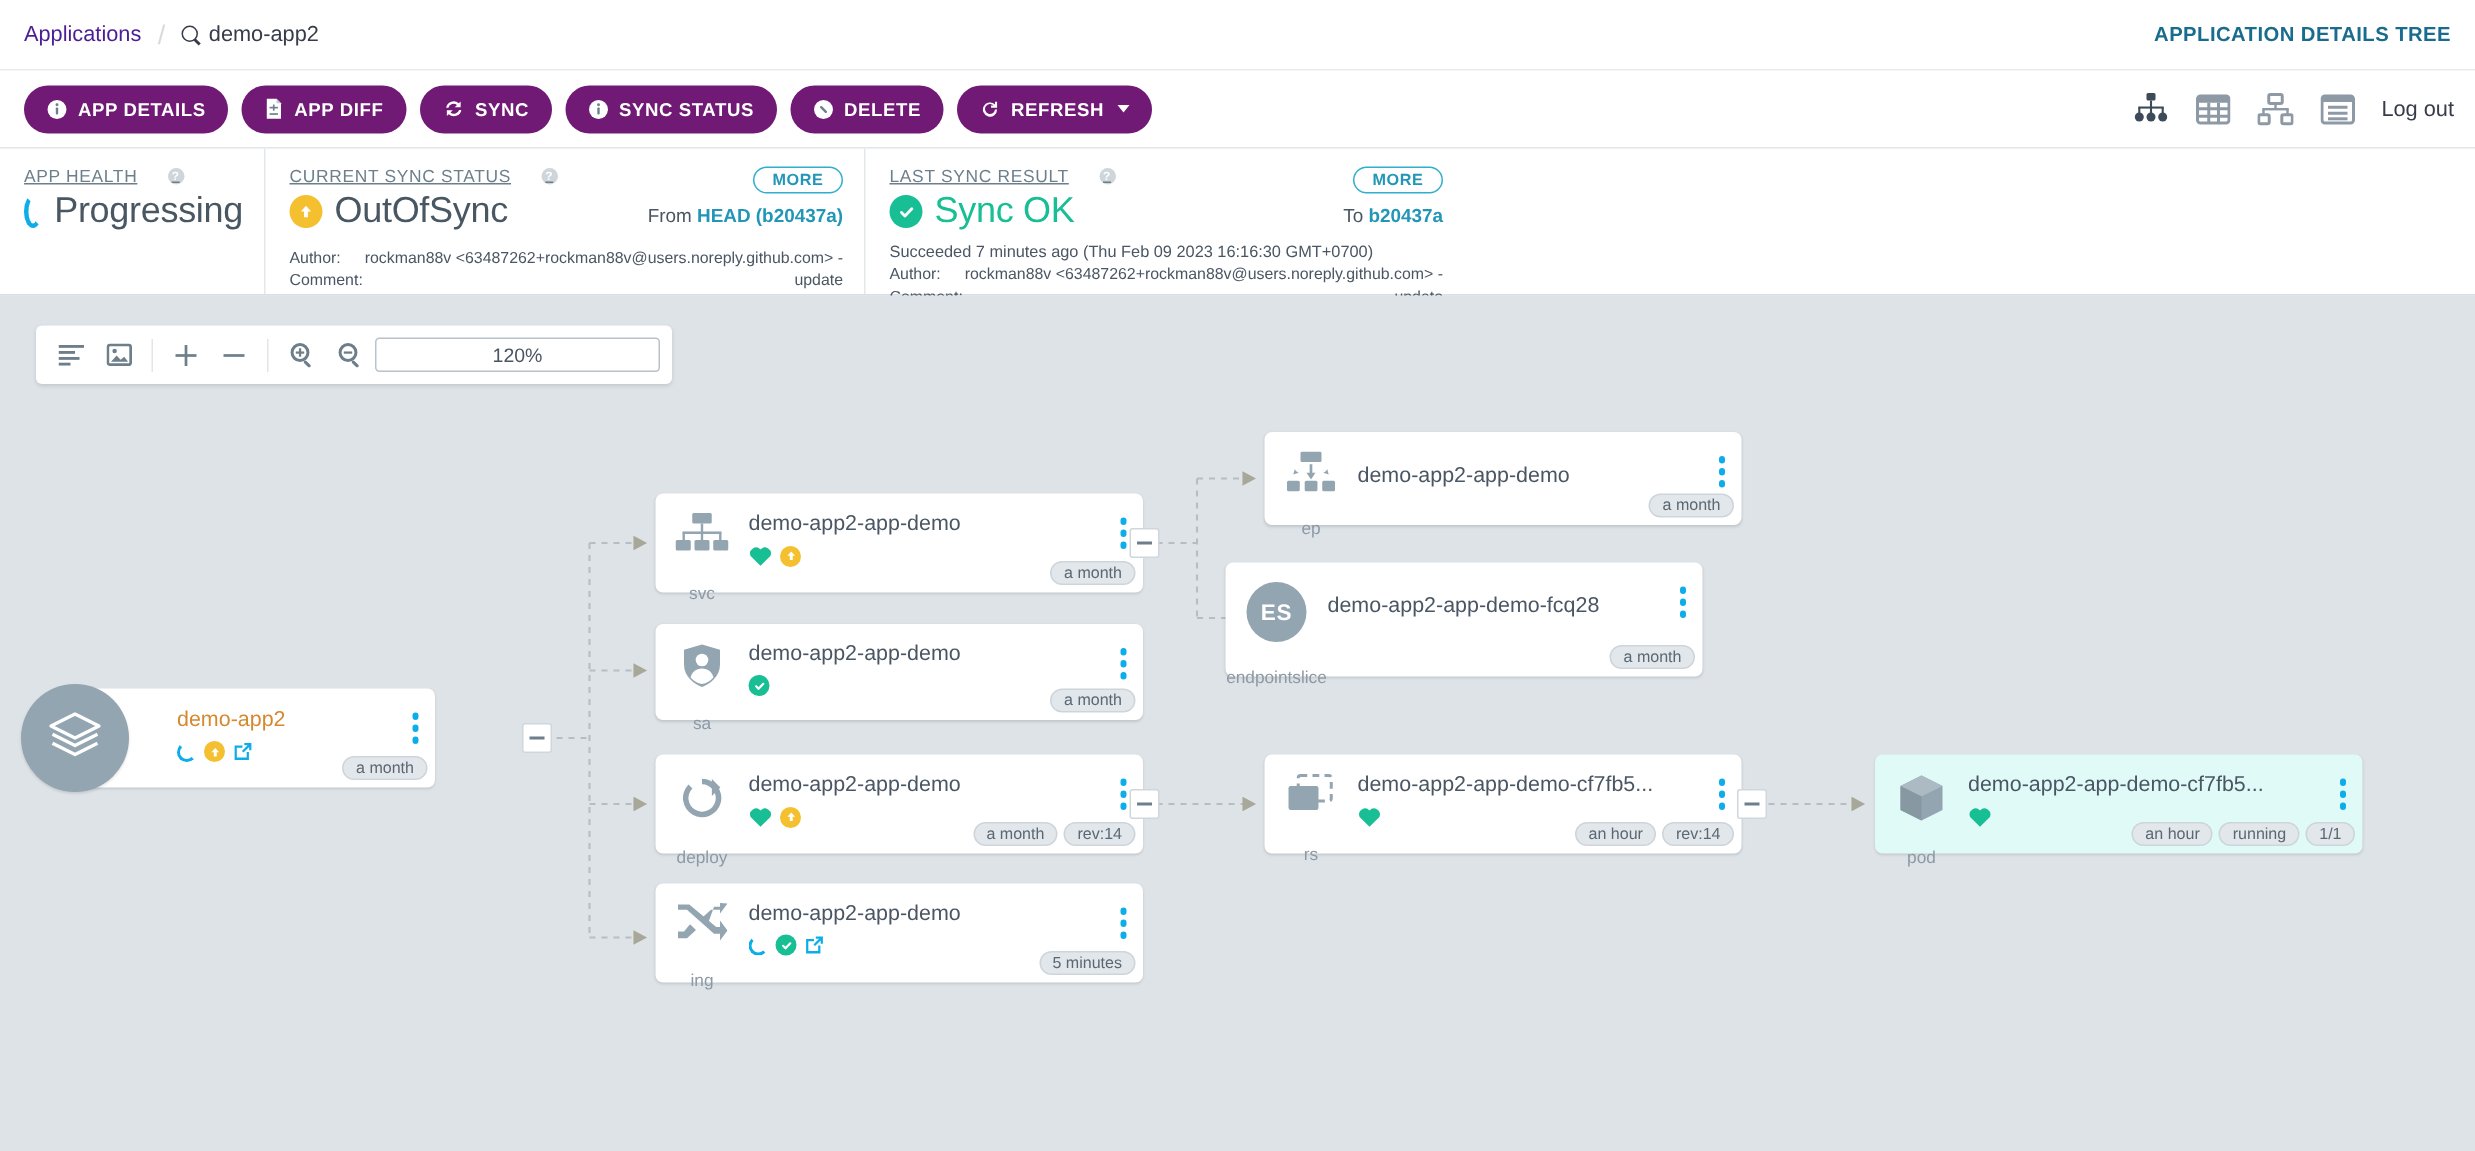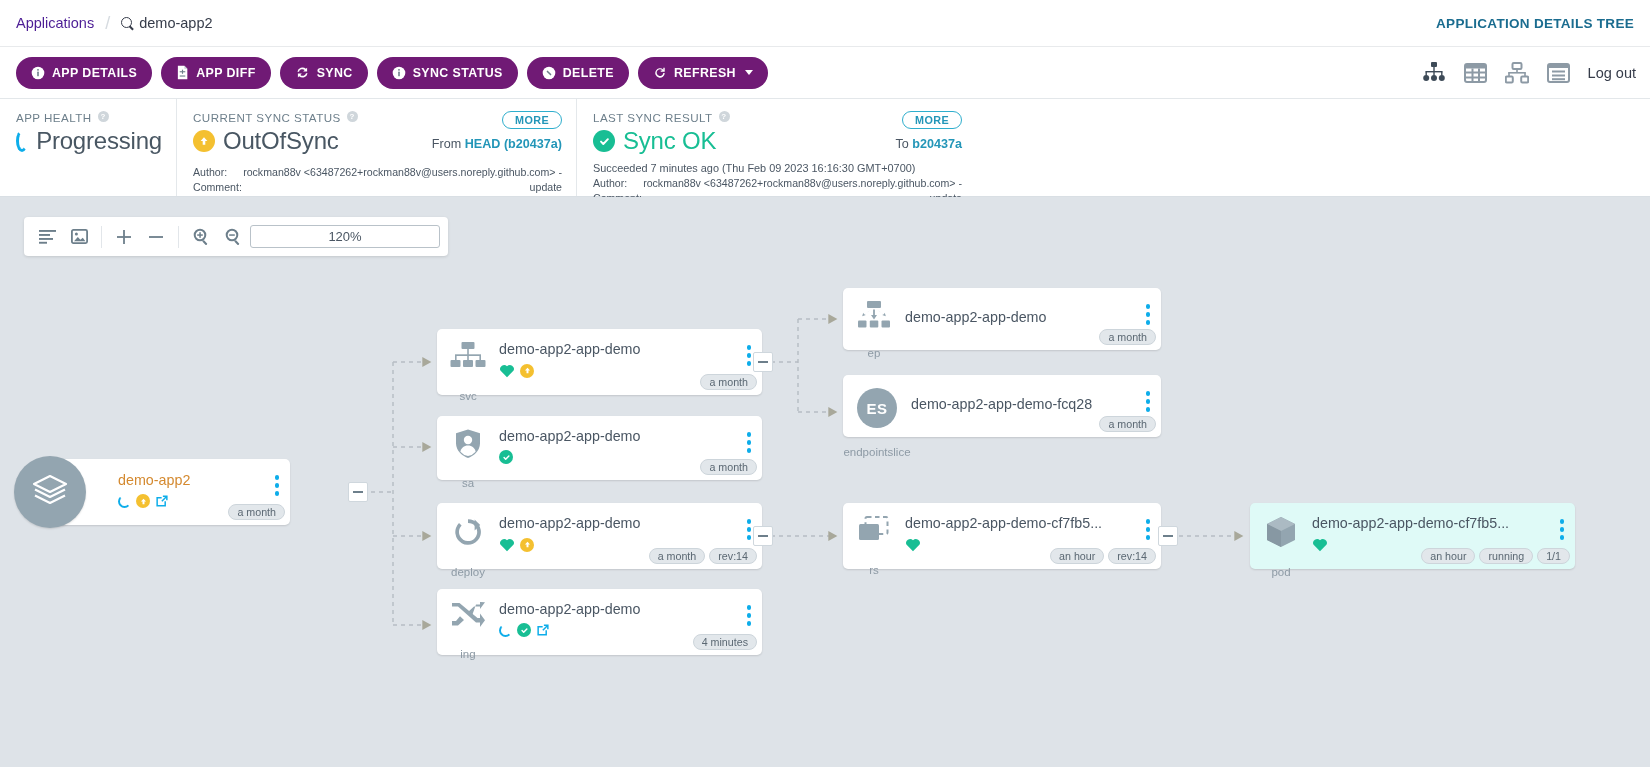--- a/index.html
+++ b/index.html
@@ -61,21 +61,21 @@
     height: 98px; background: #fff; display: flex;
     border-bottom: 1px solid #d9dfe4;
   }
   .spanel { padding: 12px 14px 0 16px; position: relative; }
   .spanel + .spanel { border-left: 1px solid #e4e8eb; }
   .p-health { width: 176px; }
   .p-sync   { width: 400px; }
   .p-last   { width: 400px; }
   .slabel {
     font-size: 11.6px; color: #6d7f8b; letter-spacing: .45px;
-    display: flex; align-items: flex-start; gap: 6px; text-transform: uppercase;
+    display: flex; align-items: center; gap: 20px; text-transform: uppercase; text-decoration: underline;
   }
   .qmark {
     width: 11px; height: 11px; border-radius: 50%; background: #cfd6db; color:#fff;
     font-size: 8px; line-height: 11px; text-align:center; font-weight:bold;
   }
   .svalue { display: flex; align-items: center; gap: 8px; margin-top: 3px; }
   .svalue .txt { font-size: 24px; color: #495763; font-weight: 400; letter-spacing: -.2px;}
   .svalue .txt.ok { color: #18be94; }
   .ring {
     width: 22px; height: 22px; border-radius: 50%;
@@ -629,21 +629,21 @@
             </svg>
         </div>
       </div>
       <div class="kebab">
           <i></i>
           <i></i>
           <i></i>
         </div>
     </div>
     <div class="badges">
-      <span class="badge">4 minutes</span>
+      <span class="badge">5 minutes</span>
     </div>
   </div>
 
   <div class="node" style="left:843px;top:91px;width:318px;height:62px">
     <div class="node-body">
       <div class="node-icon">
         <svg width="36" height="28" viewBox="0 0 36 28">
           <rect x="11" y="0" width="14" height="7" rx="1" fill="#93a5b0"></rect>
           <path d="M17.1 8.5h1.8v5.6h2.1L18 18.6l-3-4.5h2.1z" fill="#93a5b0"></path>
           <path d="M13.8 9.6 8.2 13.2l1.6.9-3.6 1.2 1-3.6.9 1.6 5.1-3.3z" fill="#93a5b0"></path>
@@ -661,21 +661,21 @@
           <i></i>
           <i></i>
           <i></i>
         </div>
     </div>
     <div class="badges">
       <span class="badge">a month</span>
     </div>
   </div>
 
-  <div class="node" style="left:843px;top:178px;width:318px;height:62px">
+  <div class="node" style="left:817px;top:178px;width:318px;height:76px">
     <div class="node-body">
       <div class="node-icon" style="width:68px">
         <div class="es-circle">ES</div>
         <div class="node-kind">endpointslice</div>
       </div>
       <div class="node-main">
         <div class="node-title" style="padding-top:9px">demo-app2-app-demo-fcq28</div>
       </div>
       <div class="kebab">
           <i></i>

